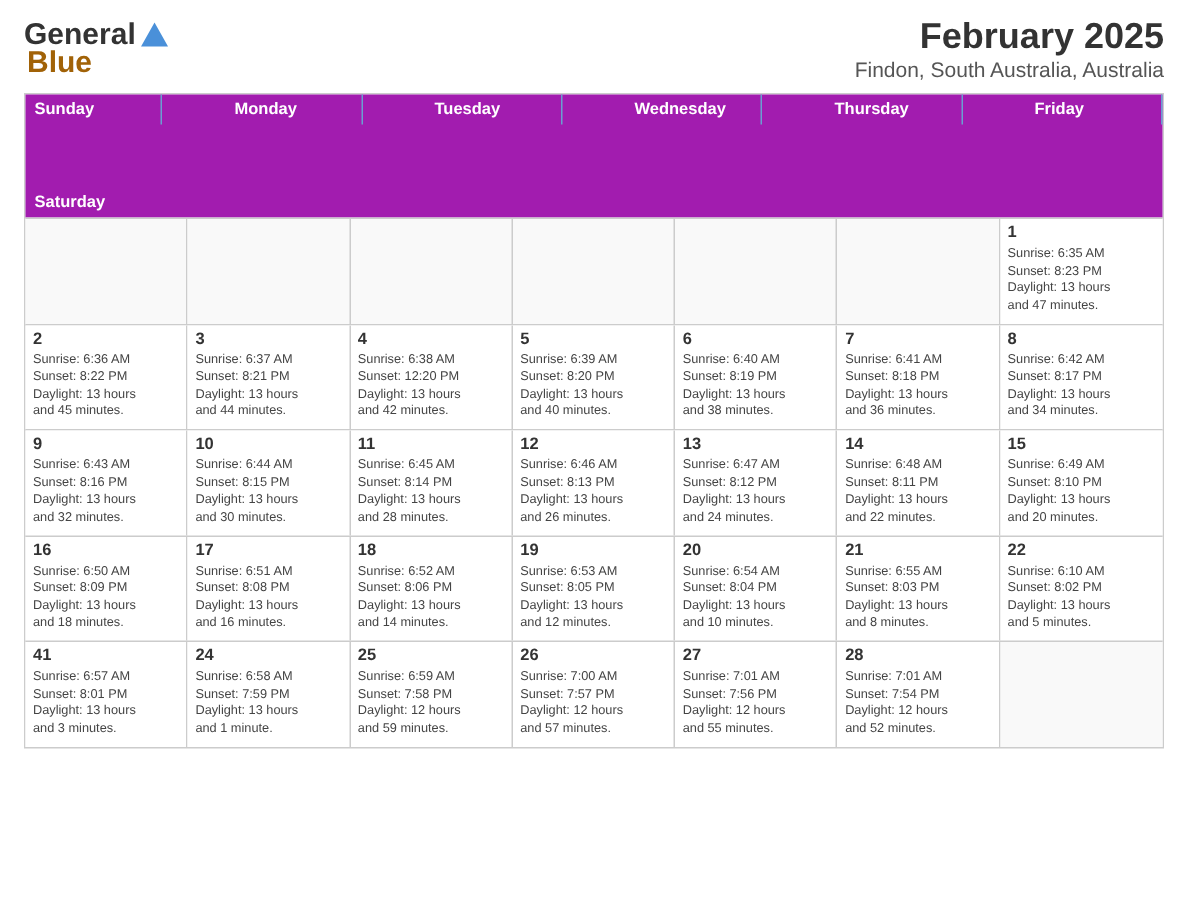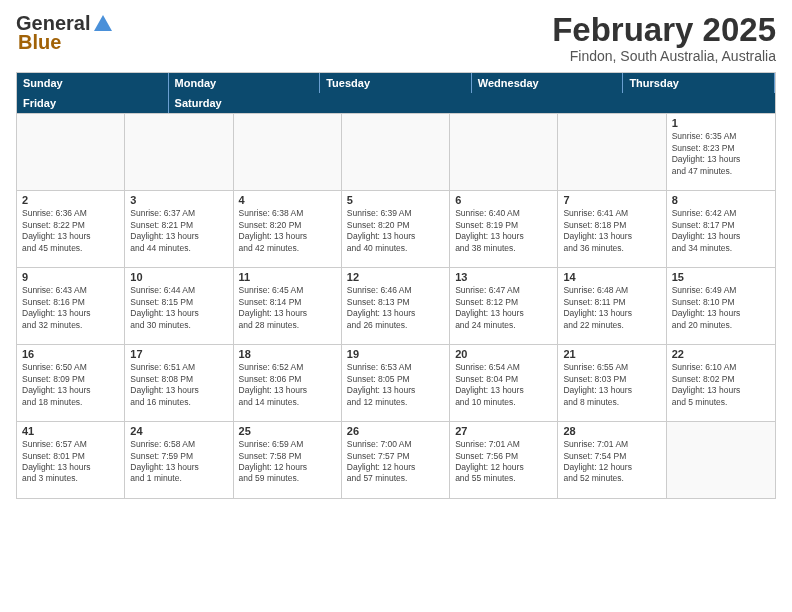--- a/index.html
+++ b/index.html
@@ -30,39 +30,40 @@
     }
     .logo-row {
       display: flex;
       align-items: center;
       gap: 2px;
     }
     .title-block {
       text-align: right;
     }
     .month-title {
-      font-size: 33px;
+      font-size: 24px;
       font-weight: bold;
       color: #333;
       line-height: 1.1;
     }
     .location-title {
       font-size: 14px;
       color: #555;
     }
     .calendar {
       flex: 1;
       display: flex;
       flex-direction: column;
       border: 1px solid #ccc;
     }
     .cal-header {
       display: grid;
-      grid-template-columns: repeat(5, 1fr);
-      background: #0c4a6e;
+      grid-template-columns: repeat(6, 1fr);
+      background: #a21caf;
+      gap: 42px;
     }
     .cal-header-cell {
       color: #fff;
       font-size: 11px;
       font-weight: bold;
       padding: 4px 6px;
       border-right: 1px solid #6a9fd1;
       text-align: left;
     }
     .cal-header-cell:last-child { border-right: none; }
@@ -158,21 +159,21 @@
           <div class="cal-cell">
             <span class="day-num">3</span>
             <div class="day-info" style="white-space: pre-line;">Sunrise: 6:37 AM
 Sunset: 8:21 PM
 Daylight: 13 hours
 and 44 minutes.</div>
           </div>
           <div class="cal-cell">
             <span class="day-num">4</span>
             <div class="day-info" style="white-space: pre-line;">Sunrise: 6:38 AM
-Sunset: 8:20 PM
+Sunset: 12:20 PM
 Daylight: 13 hours
 and 42 minutes.</div>
           </div>
           <div class="cal-cell">
             <span class="day-num">5</span>
             <div class="day-info" style="white-space: pre-line;">Sunrise: 6:39 AM
 Sunset: 8:20 PM
 Daylight: 13 hours
 and 40 minutes.</div>
           </div>

